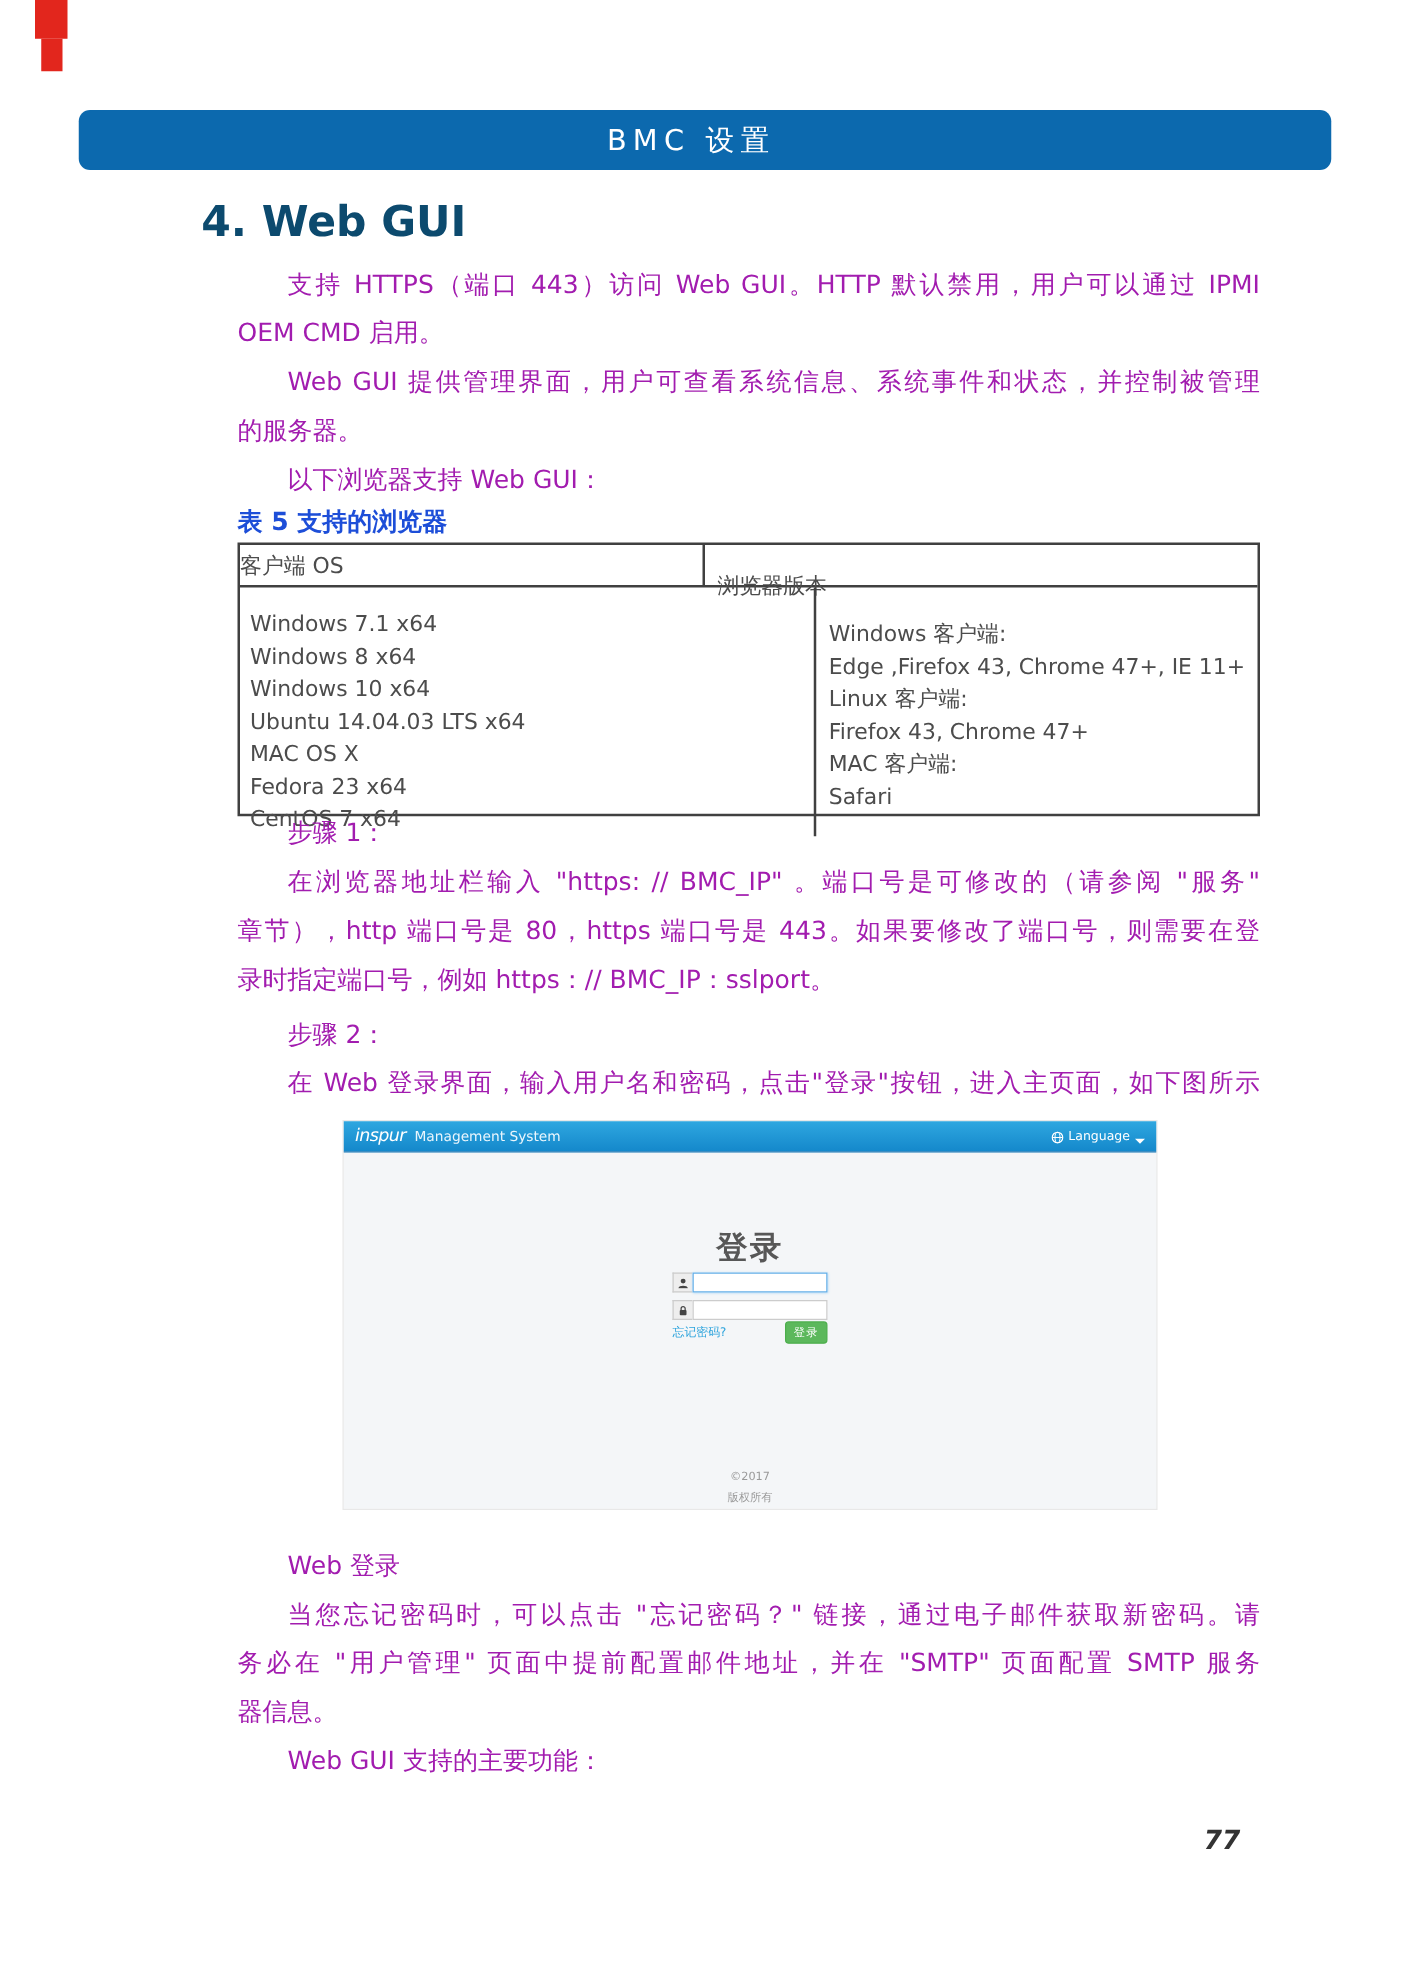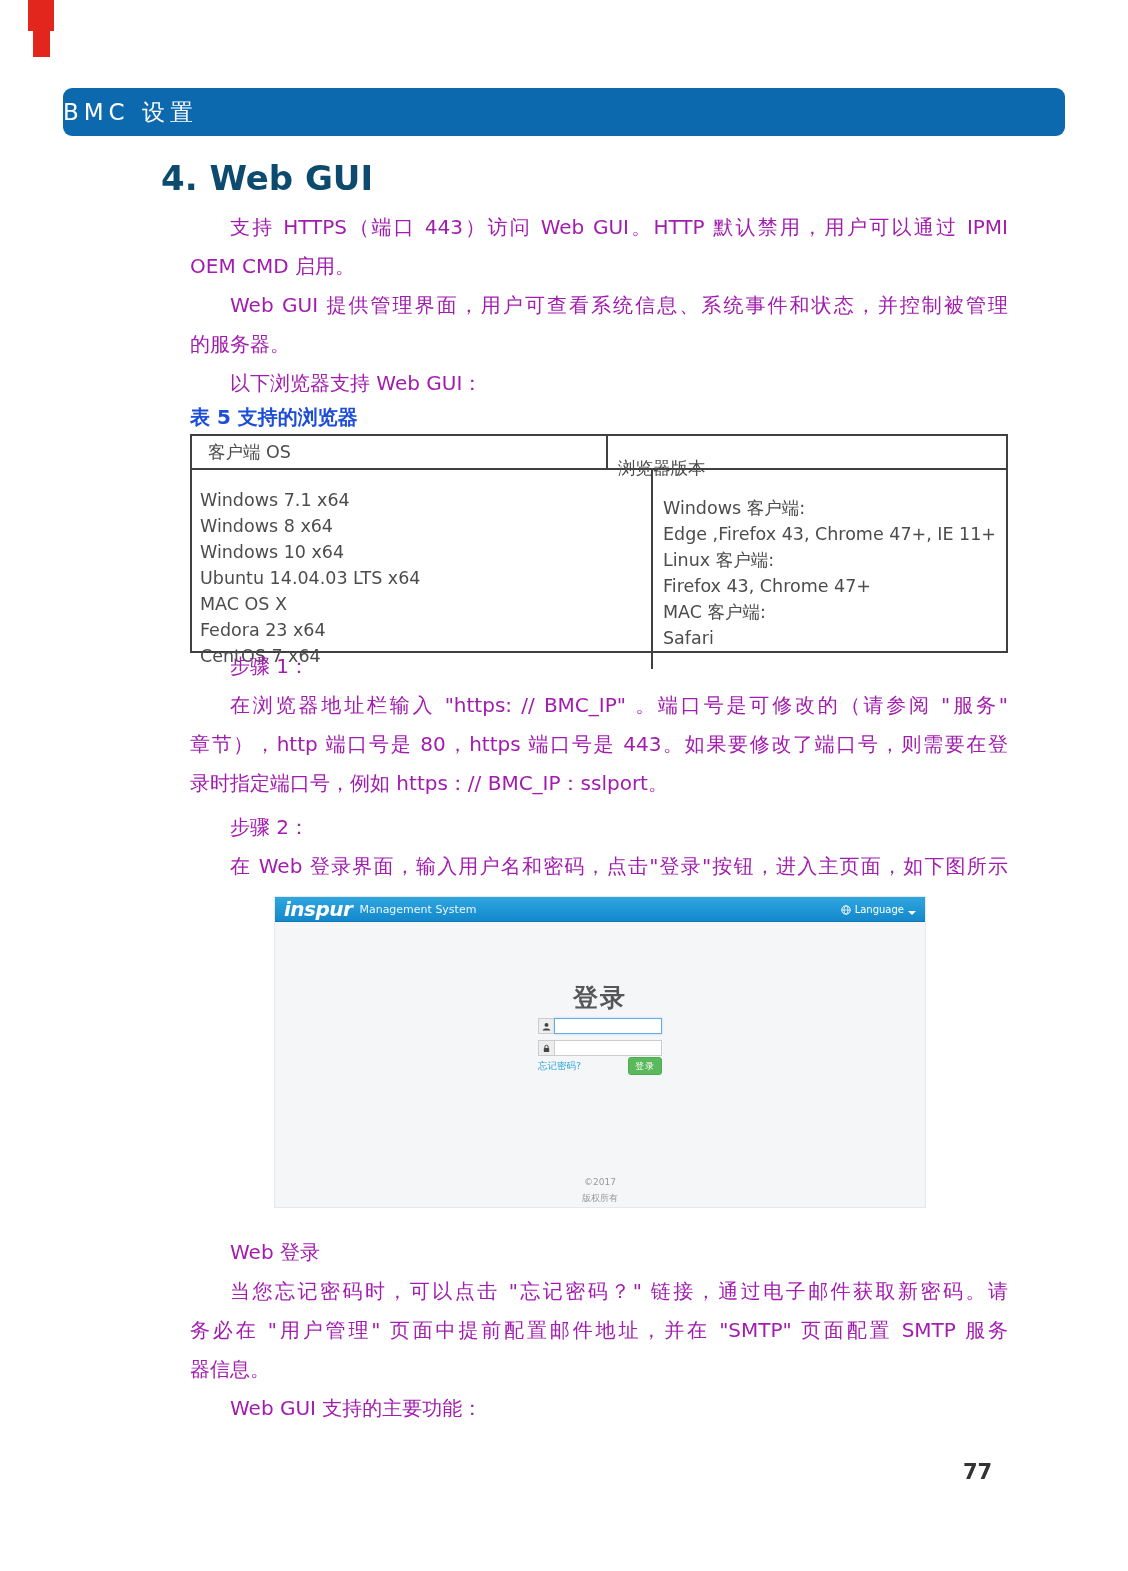--- a/index.html
+++ b/index.html
@@ -7,21 +7,21 @@
     position:relative;width:1128px;height:1571px;background:#ffffff;
     font-family:"DejaVu Sans","Liberation Sans",sans-serif;color:#3d3d3d;overflow:hidden;
   }
   
   .red-mark-a{position:absolute;left:28px;top:0;width:26px;height:31px;background:#e2261d;}
   .red-mark-b{position:absolute;left:33px;top:31px;width:17px;height:26px;background:#e2261d;}
 
   
   .header-bar{
     position:absolute;left:63px;top:88px;width:1002px;height:48px;background:#0c69ae;
-    border-radius:9px;color:#ffffff;display:flex;align-items:center;justify-content:flex-start;
+    border-radius:9px;color:#ffffff;display:flex;align-items:center;justify-content:center;
     padding-right:22px;box-sizing:border-box;font-size:23px;letter-spacing:5px;
   }
   .section-title{
     position:absolute;left:118px;top:158px;font-size:34px;font-weight:bold;color:#0c4a6e;margin-left:43px;
   }
 
   
   .text-block{position:absolute;left:190px;width:818px;font-size:20px;color:#a21caf;}
   .text-block .line{line-height:39px;height:39px;}
   .text-block .line.indent{text-indent:2em;}
@@ -33,37 +33,37 @@
 
   .table-caption{
     position:absolute;left:190px;top:404px;font-size:20px;font-weight:bold;color:#1d4ed8;
   }
   .browser-table{
     position:absolute;left:190px;top:434px;width:818px;height:219px;
     border:2px solid #404040;box-sizing:border-box;display:flex;flex-direction:column;
     font-size:17.5px;color:#4c4c4c;
   }
   .bt-header{display:flex;border-bottom:2px solid #404040;height:34px;box-sizing:border-box;}
-  .bt-h1{width:416px;border-right:2px solid #404040;box-sizing:border-box;padding:4px 16px;}
+  .bt-h1{width:372px;border-right:2px solid #404040;box-sizing:border-box;padding:4px 0;}
   .bt-h2{flex:1;padding:20px 10px;}
   .bt-body{display:flex;flex:1;}
   .bt-c1{width:461px;border-right:2px solid #404040;box-sizing:border-box;padding:17px 8px 0;line-height:26px;}
   .bt-c2{flex:1;padding:25px 10px 0;line-height:26px;}
 
   
   .shot{
     position:absolute;left:275px;top:897px;width:650px;height:310px;background:#f4f6f8;
     outline:1px solid #e8e8e8;
   }
   .shot-topbar{
     position:absolute;left:0;top:0;right:0;height:25px;
     background:linear-gradient(#2fa7e0,#1488cb);border-bottom:1px solid #1274b4;
     display:flex;align-items:center;padding:0 9px;box-sizing:border-box;
   }
-  .brand{color:#fff;font-weight:700;font-style:italic;font-size:20px;letter-spacing:-0.5px;}
+  .brand{color:#fff;font-weight:400;font-style:italic;font-size:14px;letter-spacing:-0.5px;}
   .brand-suffix{color:#eaf6fd;font-size:11px;margin-left:7px;}
   .lang{margin-left:auto;display:flex;align-items:flex-end;gap:4px;color:#ffffff;font-size:10px;}
   .caret{width:0;height:0;border-left:4px solid transparent;border-right:4px solid transparent;border-top:4px solid #ffffff;}
   .login-title{
     position:absolute;left:0;top:84px;width:650px;text-align:center;
     font-size:25px;font-weight:bold;color:#575757;letter-spacing:2px;
   }
   .inp-row{position:absolute;left:263px;width:124px;height:16px;display:flex;}
   .inp-row.row-user{top:121px;}
   .inp-row.row-pass{top:143px;}
@@ -79,21 +79,21 @@
   .forgot-link{position:absolute;left:263px;top:163px;font-size:9.5px;color:#2ba3dc;}
   .login-btn{
     position:absolute;left:353px;top:160px;width:34px;height:18px;background:#5cb85c;
     border:1px solid #4cae4c;border-radius:3px;color:#ffffff;font-size:9px;
     display:flex;align-items:center;justify-content:center;box-sizing:border-box;letter-spacing:1px;
   }
   .shot-copy{position:absolute;left:0;width:650px;text-align:center;color:#9a9a9a;font-size:9px;}
   .copy-line1{top:280px;}
   .copy-line2{top:295px;}
 
-  .page-number{position:absolute;left:963px;top:1460px;font-size:21px;font-weight:600;color:#333333;}
+  .page-number{position:absolute;left:963px;top:1460px;font-size:21px;font-weight:600;color:#333333;font-style:italic;}
 </style>
 </head>
 <body>
 
 <div class="page">
 
   <div class="red-mark-a"></div>
   <div class="red-mark-b"></div>
 
   <div class="header-bar">

